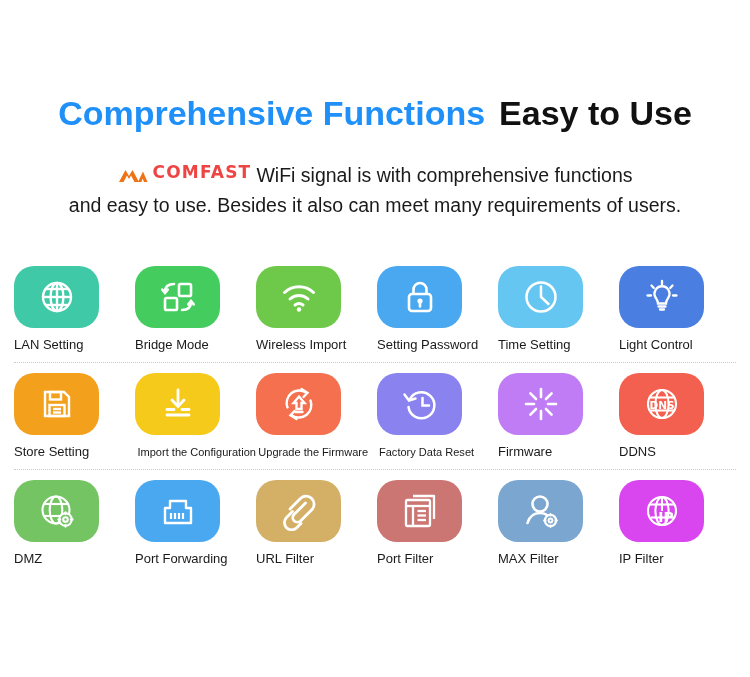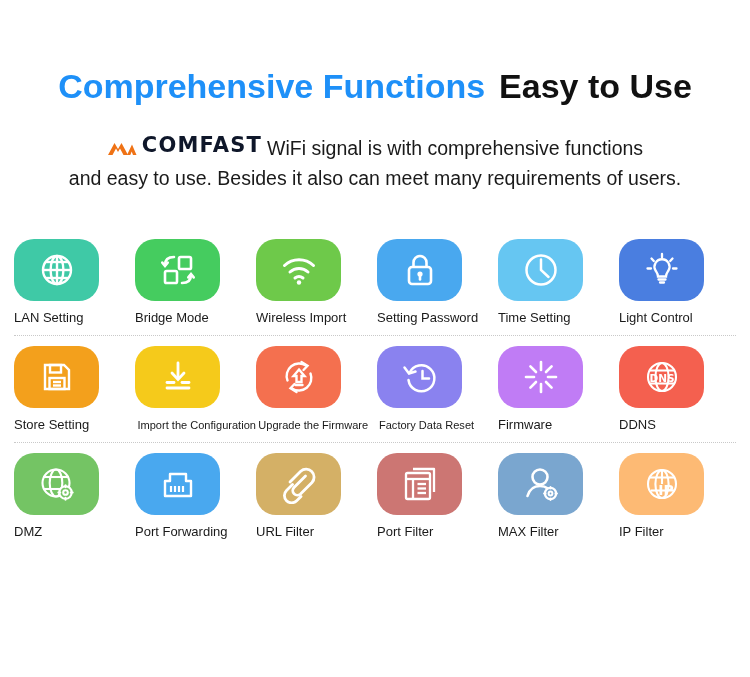--- a/index.html
+++ b/index.html
@@ -11,21 +11,21 @@
     width: 750px;
     height: 677px;
     font-family: "Liberation Sans", sans-serif;
     color: #1a1a1a;
     overflow: hidden;
     position: relative;
   }
 
   
   .header {
-    padding-top: 64px;
+    padding-top: 91px;
     text-align: center;
   }
   .headline {
     font-size: 34px;
     font-weight: bold;
     line-height: 44px;
     white-space: nowrap;
   }
   .headline .hl-accent {
     color: #1e90f8;
@@ -52,24 +52,24 @@
     margin-right: 5px;
   }
   .brand-mark {
     display: inline-block;
     width: 30px;
     height: 18px;
     margin-right: 5px;
   }
   .brand-name {
     font-family: "DejaVu Sans", sans-serif;
-    font-size: 21px;
+    font-size: 17px;
     font-weight: bold;
     letter-spacing: 1.2px;
-    color: #0f172a;
+    color: #ef4444;
   }
 
   
   .grid {
     margin-top: 46px;
     padding: 0 14px;
   }
   .grid-row {
     display: flex;
     justify-content: space-between;
@@ -407,21 +407,21 @@
               <line x1="23" y1="29.5" x2="24.6" y2="29.5"></line>
               <line x1="34.4" y1="29.5" x2="36" y2="29.5"></line>
             </g>
           </svg>
         </span>
       </div>
       <div class="cell-label">MAX Filter</div>
     </div>
 
     <div class="cell">
-      <div class="tile" style="background:#fdba74">
+      <div class="tile" style="background:#d946ef">
         <span>
           <svg width="40" height="40" viewBox="0 0 40 40" fill="none" stroke="#fff" stroke-width="2.1">
             <circle cx="20" cy="20" r="14"></circle>
             <ellipse cx="20" cy="20" rx="6.6" ry="14"></ellipse>
             <line x1="7" y1="13.5" x2="33" y2="13.5"></line>
             <line x1="9" y1="26.5" x2="33" y2="26.5"></line>
             <line x1="20" y1="6" x2="20" y2="20"></line>
             <text x="24" y="30.5" font-family="DejaVu Sans, sans-serif" font-size="14" font-weight="bold" fill="#fff" stroke="none" text-anchor="middle">IP</text>
           </svg>
         </span>

